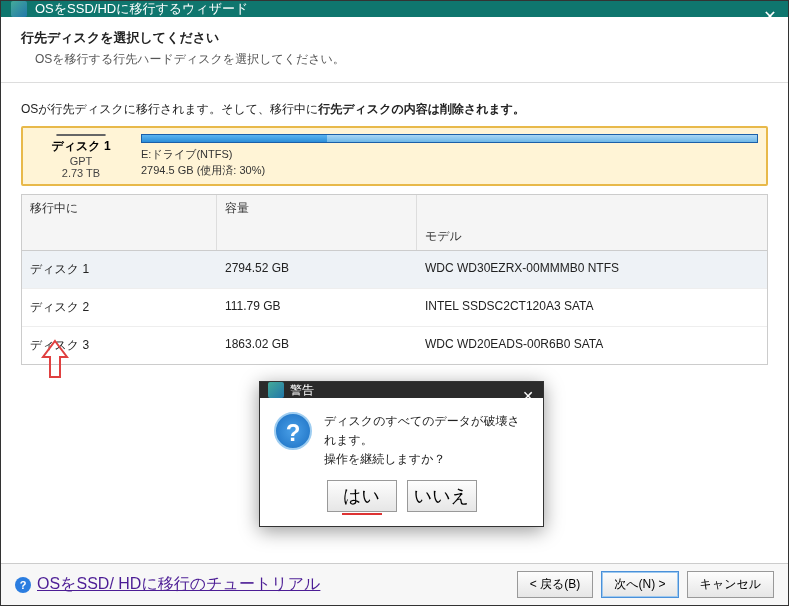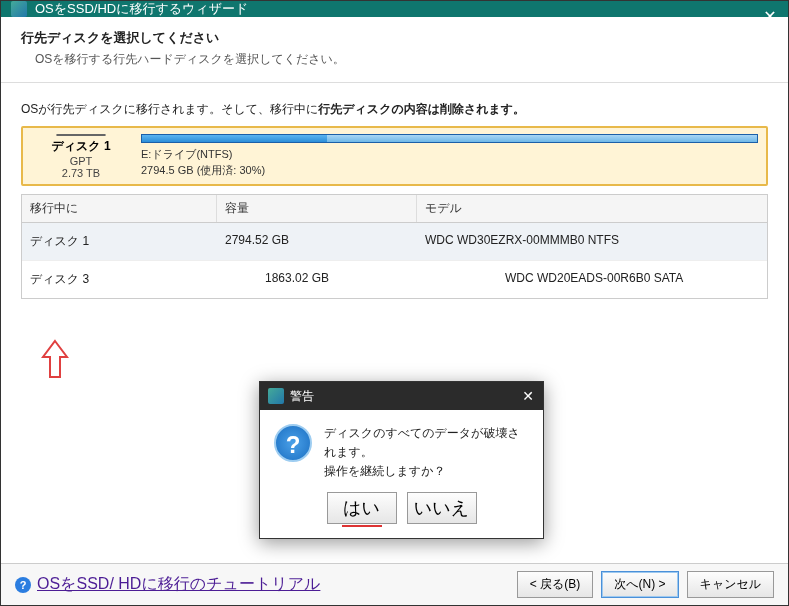--- a/index.html
+++ b/index.html
@@ -22,39 +22,39 @@
 .selected-disk .dtype { font-size: 11px; color: #444; }
 .selected-disk .dsize { font-size: 11px; color: #444; }
 .selected-disk .right { flex: 1; display: flex; flex-direction: column; justify-content: center; }
 .bar { height: 16px; width: 100%; display: flex; border: 1px solid #1b5fa8; margin-bottom: 4px; }
 .bar .fill { background: linear-gradient(#5bb4f0,#2c8ed9); }
 .bar .empty { background: linear-gradient(#a8d6f5,#6fb8e8); }
 .selected-disk .detail { font-size: 11px; color: #333; line-height: 1.4; }
 .table { margin-top: 8px; border: 1px solid #ccc; }
 .table .thead { display: flex; background: #f5f5f5; border-bottom: 1px solid #ccc; }
 .table .thead > div { padding: 5px 8px; font-size: 12px; color: #333; border-right: 1px solid #ddd; }
-.table .thead > div:last-child { border-right: none; }
+.table .thead > div:last-child { border-right: none; margin-top: 28px; }
 .col-disk { width: 195px; }
 .col-cap { width: 200px; }
 .col-model { flex: 1; }
 .table .trow { display: flex; border-bottom: 1px solid #eee; cursor: pointer; }
-.table .trow:last-child { border-bottom: none; gap: 40px; }
+.table .trow:last-child { border-bottom: none; }
 .table .trow > div { padding: 10px 8px; font-size: 12px; color: #222; }
 .table .trow.sel { background: #eef2f6; }
 .arrow { position: absolute; left: 40px; top: 338px; }
 .arrow svg { width: 28px; height: 40px; }
 .footer { position: absolute; bottom: 0; left: 0; right: 0; height: 42px; border-top: 1px solid #ccc; display: flex; align-items: center; padding: 0 14px; gap: 8px; background: #f7f7f7; }
 .footer .link-wrap { display: flex; align-items: center; gap: 6px; flex: 1; }
 .footer .qicon { width: 16px; height: 16px; border-radius: 50%; background: #2b7de0; color: #fff; font-weight: bold; font-size: 11px; text-align: center; line-height: 16px; }
 .footer a { color: #4c1d95; text-decoration: underline; font-size: 16px; }
 .footer .btn { padding: 4px 12px; font-size: 12px; border: 1px solid #999; background: linear-gradient(#fdfdfd,#e6e6e6); cursor: pointer; min-width: 72px; }
 .footer .btn.primary { border: 1px solid #4a90d9; box-shadow: 0 0 0 1px #9ec9ef inset; }
 
 .overlay-dialog { position: absolute; left: 258px; top: 380px; width: 285px; background: #fff; border: 1px solid #333; box-shadow: 0 4px 18px rgba(0,0,0,0.4); }
-.overlay-dialog .dtitle { background: #2b2b2b; color: #fff; height: 28px; display: flex; align-items: center; padding: 0 8px; position: relative; font-size: 12px; }
+.overlay-dialog .dtitle { background: #2b2b2b; color: #fff; height: 16px; display: flex; align-items: center; padding: 0 8px; position: relative; font-size: 12px; }
 .overlay-dialog .dtitle .dicon { width: 16px; height: 16px; margin-right: 6px; background: linear-gradient(135deg,#4a9,#27a); border-radius: 2px; }
 .overlay-dialog .dtitle .dclose { position: absolute; right: 6px; top: 5px; color: #fff; font-size: 14px; cursor: pointer; width: 18px; height: 18px; text-align: center; line-height: 18px; }
 .overlay-dialog .dbody { padding: 14px 14px 10px 14px; display: flex; gap: 12px; }
 .overlay-dialog .dbody .qmark { width: 38px; height: 38px; border-radius: 50%; background: radial-gradient(#4aa0e8,#1b6fc2); color: #fff; font-size: 24px; font-weight: bold; text-align: center; line-height: 38px; flex-shrink: 0; border: 2px solid #9ecdf1; }
 .overlay-dialog .dbody .dtext { font-size: 12px; color: #222; line-height: 1.6; }
 .overlay-dialog .dbuttons { display: flex; justify-content: center; gap: 10px; padding: 0 0 14px 0; }
 .overlay-dialog .dbuttons .btn { padding: 3px 0; width: 70px; font-size: 18px; border: 1px solid #999; background: linear-gradient(#fdfdfd,#e6e6e6); cursor: pointer; position: relative; }
 .overlay-dialog .dbuttons .btn.hl::after { content:""; position:absolute; left:14px; right:14px; bottom:-4px; height:2px; background:#d33; }
 </style>
 </head>
@@ -100,20 +100,25 @@
         <div class="col-disk">移行中に</div>
         <div class="col-cap">容量</div>
         <div class="col-model">モデル</div>
       </div>
       <div class="trow sel">
         <div class="col-disk">ディスク 1</div>
         <div class="col-cap">2794.52 GB</div>
         <div class="col-model">WDC WD30EZRX-00MMMB0 NTFS</div>
       </div>
       <div class="trow">
+        <div class="col-disk">ディスク 2</div>
+        <div class="col-cap">111.79 GB</div>
+        <div class="col-model">INTEL SSDSC2CT120A3 SATA</div>
+      </div>
+      <div class="trow">
         <div class="col-disk">ディスク 3</div>
         <div class="col-cap">1863.02 GB</div>
         <div class="col-model">WDC WD20EADS-00R6B0 SATA</div>
       </div>
     </div>
   </div>
 
   <div class="arrow">
     <svg viewBox="0 0 28 40">
       <path d="M14 2 L26 18 L19 18 L19 38 L9 38 L9 18 L2 18 Z" fill="none" stroke="#e04040" stroke-width="2"></path>

